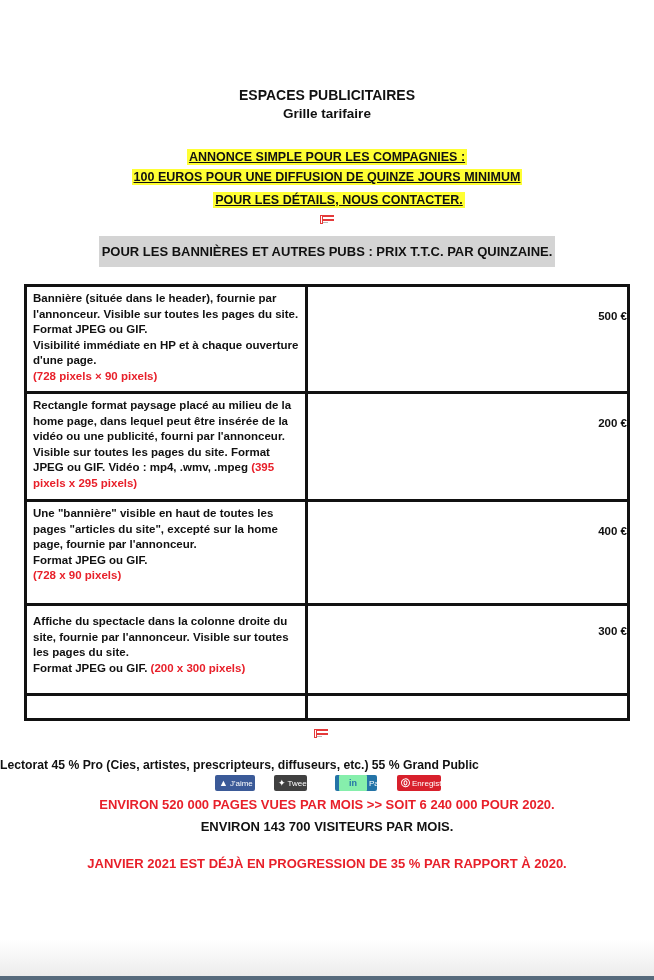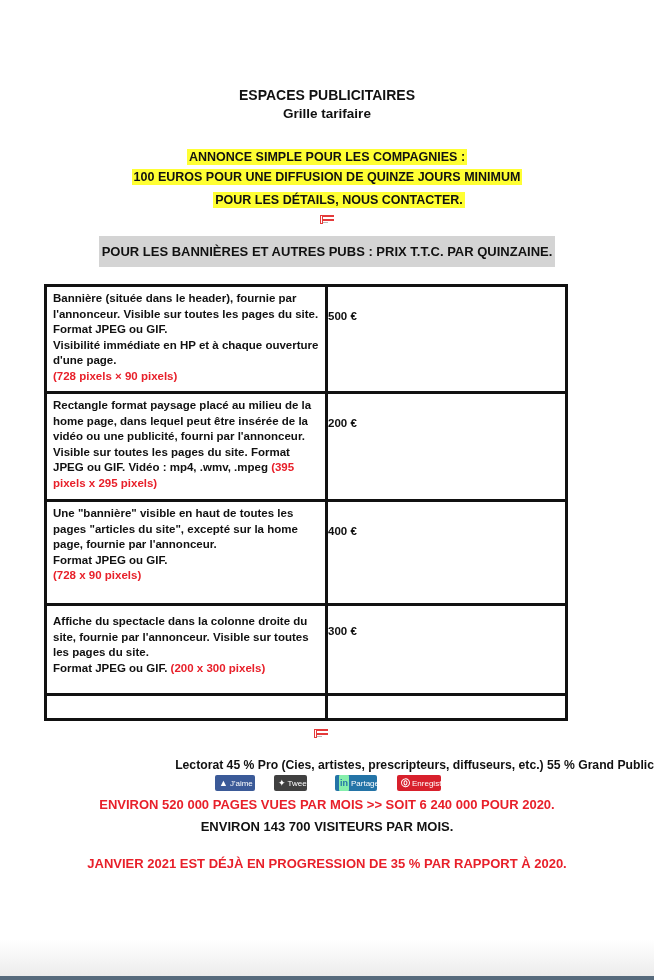--- a/index.html
+++ b/index.html
@@ -1,35 +1,35 @@
 <!DOCTYPE html>
 <html><head>
   <meta charset="utf-8">
   <style>
     * { box-sizing: border-box; margin: 0; padding: 0; }
     html, body { width: 654px; height: 980px; background: #ffffff; overflow: hidden; }
     body { font-family: "Liberation Sans", "DejaVu Sans", sans-serif; color: #111; position: relative; }
     .page { position: absolute; left: 0; top: 0; width: 654px; height: 980px; background: #fff; }
     .title { position: absolute; top: 87px; left: 0; width: 654px; text-align: center; font-weight: bold; font-size: 14px; letter-spacing: 0; }
     .subtitle { position: absolute; top: 106px; left: 0; width: 654px; text-align: center; font-weight: bold; font-size: 13.5px; }
-    .hl-line { position: absolute; left: 0; width: 654px; text-align: center; font-weight: bold; font-size: 12.5px; }
+    .hl-line { position: absolute; left: 0; width: 654px; text-align: center; font-weight: bold; font-size: 12.5px; text-decoration: underline; }
     .hl-line span { background: #ffff33; padding: 1px 2px; }
     .logo { position: absolute; width: 14px; height: 9px; }
     .logo .bar1 { position: absolute; left: 0; top: 0; width: 14px; height: 2px; background: #e43a3a; }
     .logo .bar2 { position: absolute; left: 0; top: 4px; width: 14px; height: 2px; background: #e43a3a; }
     .logo .bar3 { position: absolute; left: 0; top: 7px; width: 8px; height: 1px; background: #bbb; }
     .logo .box { position: absolute; left: 0; top: 0; width: 3px; height: 9px; background: #fff; border: 1px solid #e43a3a; }
     .grey-line { position: absolute; top: 244px; left: 0; width: 654px; text-align: center; font-weight: bold; font-size: 13px; }
     .grey-line span { background: #d4d4d4; padding: 8px 3px; }
-    table.prices { position: absolute; left: 24px; top: 284px; width: 524px; border-collapse: collapse; border: 3px solid #111; margin-left: 20px; }
+    table.prices { position: absolute; left: 24px; top: 284px; width: 606px; border-collapse: collapse; border: 3px solid #111; }
     table.prices td { border: 3px solid #111; vertical-align: top; font-weight: bold; font-size: 11.5px; line-height: 15.6px; }
     td.desc { width: 281px; padding: 4px 6px 6px 6px; }
-    td.price { text-align: left; padding-top: 22px; font-size: 14px; }
+    td.price { text-align: right; padding-top: 22px; font-size: 14px; }
     .red { color: #e8202a; }
-    .lect { position: absolute; top: 758px; left: 0; width: 654px; text-align: right; font-weight: bold; font-size: 12.2px; }
+    .lect { position: absolute; top: 758px; left: 0; width: 654px; text-align: left; font-weight: bold; font-size: 12.2px; }
     .social { position: absolute; top: 775px; left: 0; width: 588px; height: 17px; }
     .sbtn { position: absolute; top: 0; height: 16px; border-radius: 2px; color: #fff; font-size: 8px; line-height: 16px; padding-left: 4px; white-space: nowrap; }
     .sbtn .ic { display: inline-block; font-weight: bold; margin-right: 2px; font-size: 9px; }
     .fb { left: 215px; width: 40px; background: #3b5a98; }
     .tw { left: 274px; width: 33px; background: #404040; }
     .li { left: 335px; width: 42px; background: #2474a7; }
     .pi { left: 397px; width: 44px; background: #d8202c; }
     .stat { position: absolute; left: 0; width: 654px; text-align: center; font-weight: bold; font-size: 13px; }
     .bottom-fade { position: absolute; left: 0; top: 940px; width: 654px; height: 36px; background: linear-gradient(#ffffff, #ececec); }
     .bottom-bar { position: absolute; left: 0; top: 976px; width: 654px; height: 4px; background: #566a7c; }
@@ -105,21 +105,21 @@
   <div class="lect">Lectorat 45 % Pro (Cies, artistes, prescripteurs, diffuseurs, etc.) 55 % Grand Public</div>
 
   <div class="social">
     <div class="sbtn fb">
       <span class="ic">▲</span><span>J'aime</span>
     </div>
     <div class="sbtn tw">
       <span class="ic">✦</span><span>Tweet</span>
     </div>
     <div class="sbtn li">
-      <span class="ic" style="background:#86efac;color:#2474a7;padding:0 1px;border-radius:1px;">in</span><span>Partager</span>
+      <span class="ic" style="background:#86efac;color:#2474a7;padding:0 10px;border-radius:1px;">in</span><span>Partager</span>
     </div>
     <div class="sbtn pi">
       <span class="ic">⓪</span><span>Enregistrer</span>
     </div>
   </div>
 
   <div class="stat red" style="top:797px;">ENVIRON 520 000 PAGES VUES PAR MOIS &gt;&gt; SOIT 6 240 000 POUR 2020.</div>
   <div class="stat" style="top:819px;">ENVIRON 143 700 VISITEURS PAR MOIS.</div>
   <div class="stat red" style="top:856px;">JANVIER 2021 EST DÉJÀ EN PROGRESSION DE 35 % PAR RAPPORT À 2020.</div>
 

